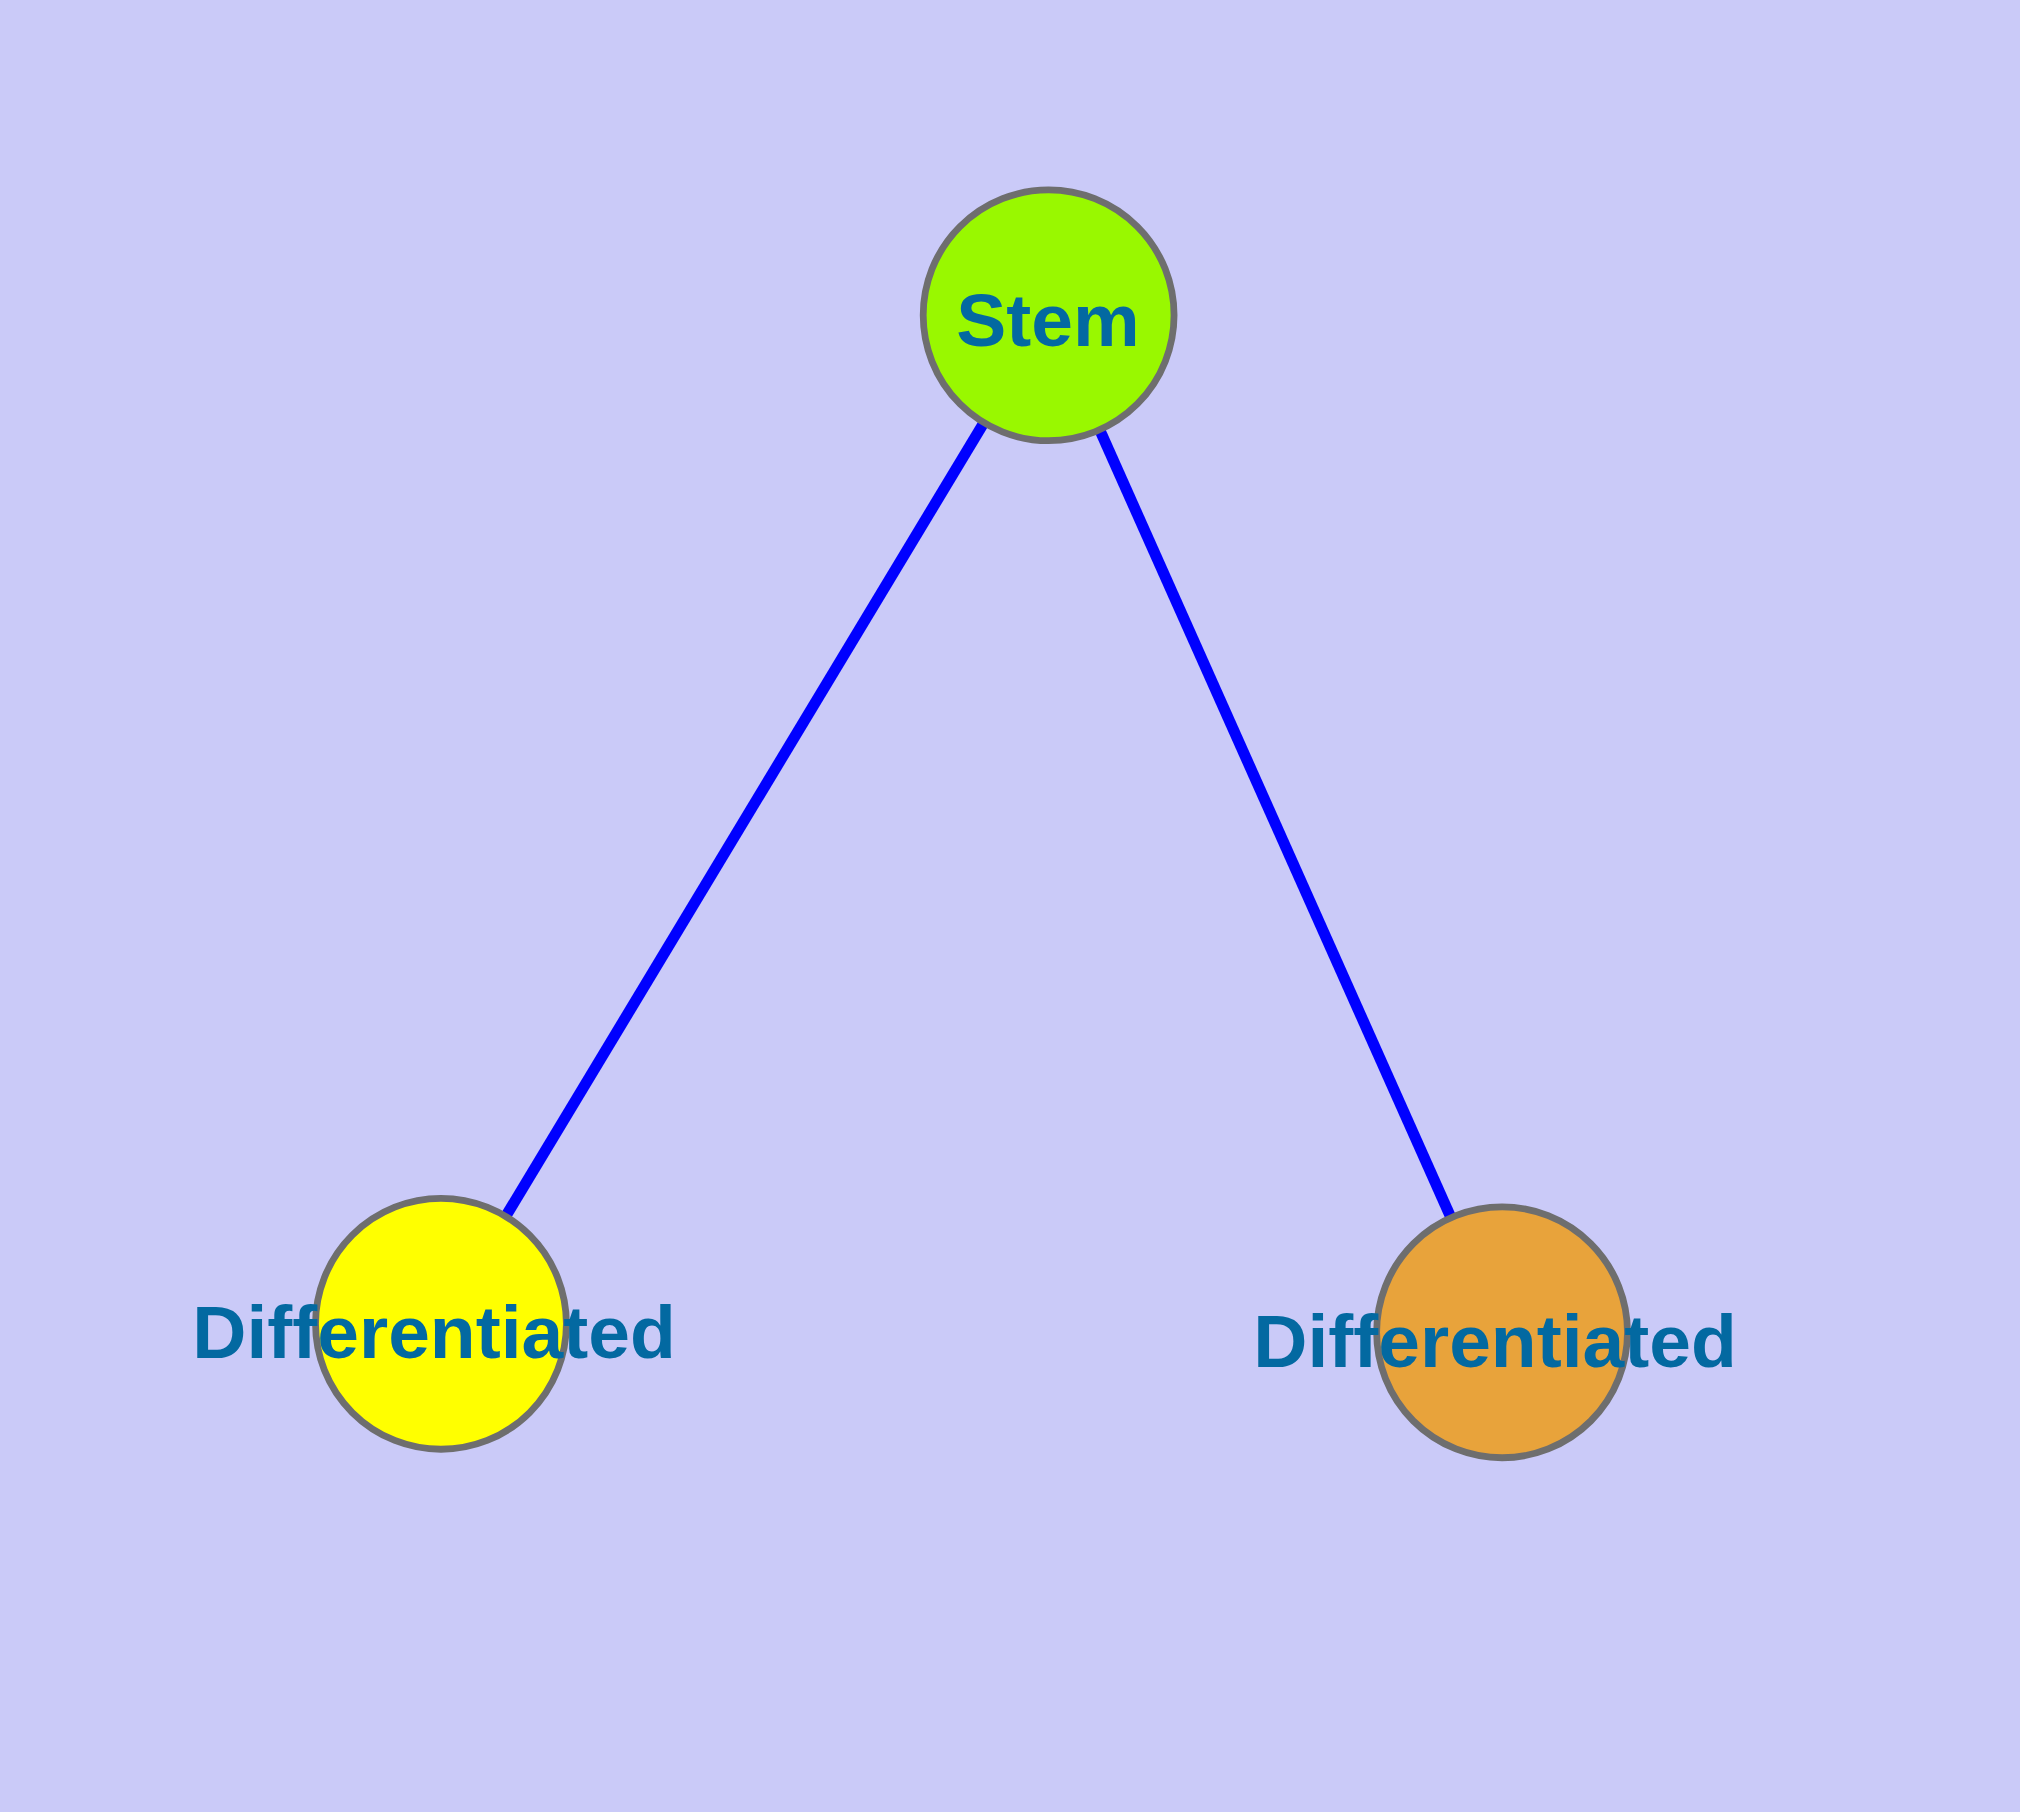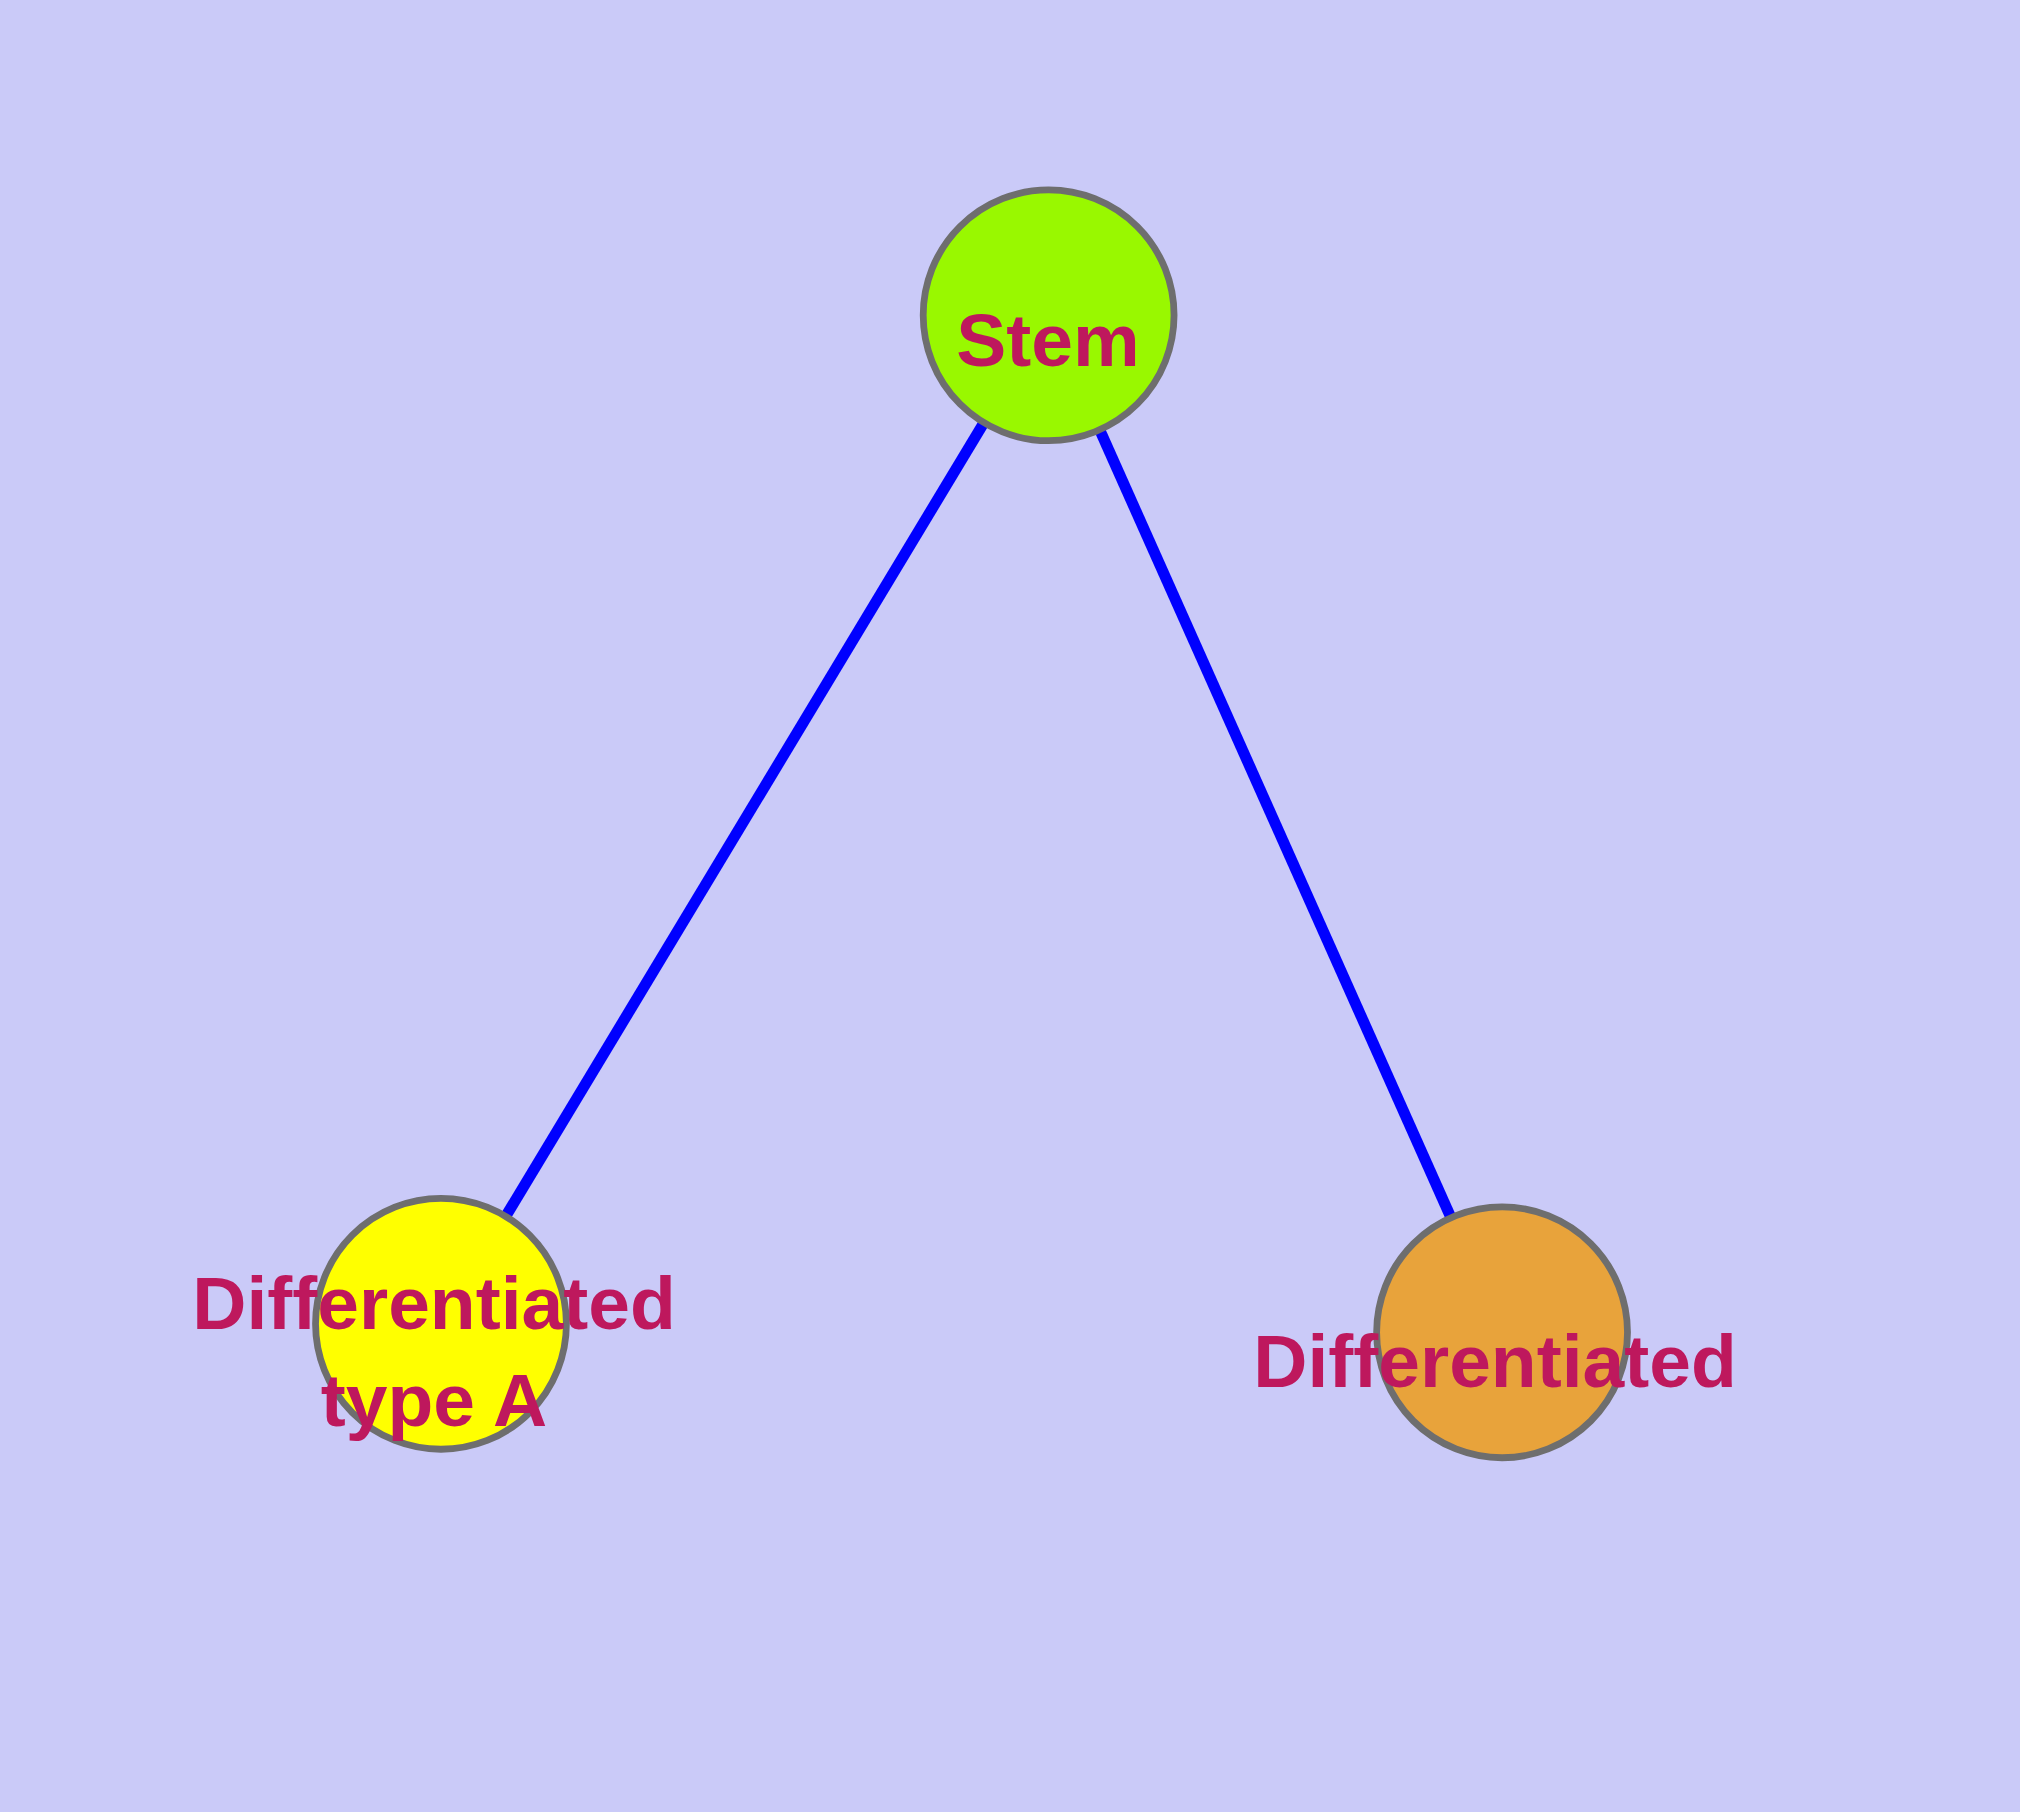--- a/index.html
+++ b/index.html
@@ -29,24 +29,23 @@
   .node-circle {
     stroke-width: 8px;
   }
   .node-label {
     position: absolute;
     transform: translate(-50%, -50%);
     text-align: center;
     font-weight: bold;
     font-size: 75px;
     line-height: 97px;
-    color: #be185d;
+    color: #0369a1;
     white-space: nowrap;
     pointer-events: none;
-    margin-top: 20px;
   }
   .node-label .label-line { display: block; }
 </style>
 </head>
 <body>
 
 <div class="canvas" style="background: rgb(202, 202, 248);">
 
   <svg class="graph-svg" viewBox="0 0 2384 2138" xmlns="http://www.w3.org/2000/svg">
 
@@ -57,21 +56,20 @@
     <circle class="node-circle" cx="520" cy="1562" r="148" fill="#FFFF00" stroke="#6E6E6E"></circle>
     <circle class="node-circle" cx="1772" cy="1572" r="148" fill="#E8A33B" stroke="#6E6E6E"></circle>
   </svg>
 
   <div class="node-label" style="left:1048px; top:320px;">
     <span class="label-line">Stem</span>
   </div>
 
   <div class="node-label" style="left:434px; top:1332px;">
     <span class="label-line">Differentiated</span>
-    <span class="label-line">type A</span>
   </div>
 
   <div class="node-label" style="left:1495px; top:1341px;">
     <span class="label-line">Differentiated</span>
   </div>
 
 </div>
 
 
 </body></html>

